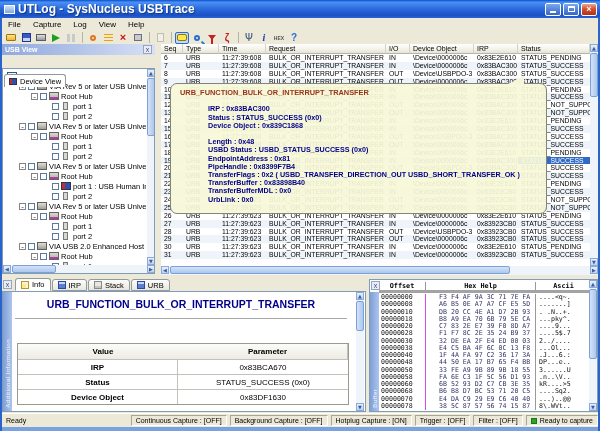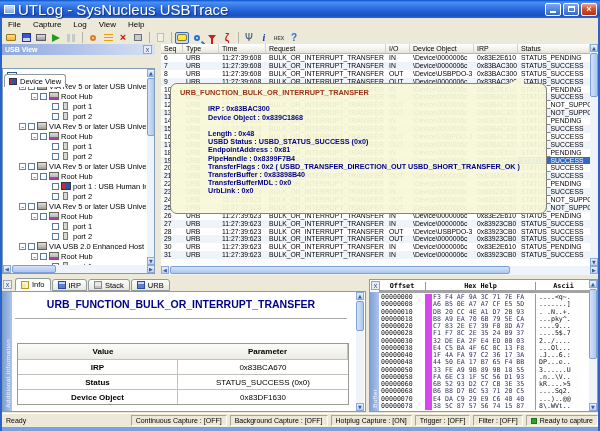--- a/index.html
+++ b/index.html
@@ -4,21 +4,21 @@
 <style>
   html,body{margin:0;padding:0;background:#555;}
   *{box-sizing:border-box;}
   .window{position:relative;width:600px;height:431px;background:#ECE9D8;overflow:hidden;
           font-family:"Liberation Sans",sans-serif;-webkit-font-smoothing:antialiased;}
   
   .titlebar{position:absolute;left:0;top:0;width:600px;height:18px;
     background:linear-gradient(180deg,#0A4FCB 0%,#4A90F5 12%,#2E6EE0 45%,#1A50C4 85%,#2A66D8 100%);
     display:flex;align-items:center;padding:0 3px;}
   .app-icon{width:11px;height:9px;background:linear-gradient(#CFE2F8,#7FA8DD);border:1px solid #fff;margin:0 3px 0 1px;}
-  .title-text{color:#fff;font-size:15px;font-weight:normal;text-shadow:1px 1px 1px #10357E;flex:1;white-space:nowrap;}
+  .title-text{color:#fff;font-size:12px;font-weight:bold;text-shadow:1px 1px 1px #10357E;flex:1;white-space:nowrap;}
   .cap-btn{width:16px;height:13px;margin-left:2px;border:1px solid #fff;border-radius:2px;
     display:flex;align-items:center;justify-content:center;font-size:9px;color:#fff;line-height:10px;
     background:linear-gradient(#7BA7EC,#3466C8);}
   .cap-btn.close{background:linear-gradient(#F2A48C,#D3502C 45%,#B13315);font-weight:bold;}
   .cap-min-glyph{display:block;width:6px;height:2px;background:#fff;margin-top:6px;}
   .cap-rest-glyph{display:block;width:7px;height:6px;border:1px solid #fff;border-top:2px solid #fff;}
   
   .menubar{position:absolute;left:2px;top:18px;width:596px;height:13px;display:flex;align-items:center;font-size:8px;}
   .menu-item{padding:1px 6px;}
   .toolbar{position:absolute;left:2px;top:31px;width:596px;height:13px;display:flex;align-items:center;padding-left:2px;}
@@ -122,21 +122,21 @@
   .hex-box{position:absolute;left:369px;top:279px;width:229px;height:133px;background:#fff;border:1px solid #7F9DB9;overflow:hidden;}
   .hex-close{position:absolute;left:1px;top:1px;}
   .hex-strip{position:absolute;left:0;top:12px;width:9px;height:119px;background:linear-gradient(90deg,#7E9FD8,#AEC4EC);}
   .hex-head{position:absolute;left:9px;top:2px;width:212px;height:11px;display:flex;border-bottom:3px solid #a3a3a3;
     font-family:"DejaVu Sans Mono",monospace;font-size:6.8px;font-weight:bold;}
   .hex-head span{text-align:center;}
   .hex-rows{position:absolute;left:9px;top:14px;width:212px;height:117px;overflow:hidden;
     font-family:"DejaVu Sans Mono",monospace;font-size:6.6px;}
   .hx-row{display:flex;height:7.25px;line-height:7.25px;white-space:pre;}
   .hx-off{width:46px;padding-left:2px;color:#111;flex:none;}
-  .hx-hex{width:110px;padding-left:1px;color:#333366;border-left:7px solid #d946ef;flex:none;}
+  .hx-hex{width:110px;padding-left:13px;color:#333366;border-left:1px solid #d946ef;flex:none;}
   .hx-asc{flex:1;padding-left:3px;color:#111;border-left:1px solid #999;overflow:hidden;}
   .hw-off{width:46px;} .hw-hex{width:110px;border-left:1px solid #999;} .hw-asc{flex:1;border-left:1px solid #999;}
   
   .statusbar{position:absolute;left:2px;top:413px;width:596px;height:14px;display:flex;align-items:center;
     font-size:7px;border-top:1px solid #fff;}
   .status-left{padding-left:4px;flex:1;}
   .status-seg{border:1px solid;border-color:#A9A692 #FFF #FFF #A9A692;padding:0px 4px;margin-left:3px;height:11px;
     display:flex;align-items:center;white-space:nowrap;}
   .status-dot{width:6px;height:6px;background:#28A428;border:1px solid #187818;margin-right:3px;}
   .bottom-strip{position:absolute;left:0;top:427px;width:600px;height:4px;background:#7BA2E0;}
@@ -659,20 +659,21 @@
     <div class="sb-thumb h" style="left:9px;top:0;width:340px;height:8px;"></div>
     <div class="sb-arrow" style="left:429px;top:0;">▶</div>
   </div>
 
   <div class="tooltip">
     <div class="tooltip-tail"></div>
     <div class="tt-title">URB_FUNCTION_BULK_OR_INTERRUPT_TRANSFER</div>
     <div id="ttlines">
         <div class="tt-line">&nbsp;</div>
         <div class="tt-line">IRP : 0x83BAC300</div>
+        <div class="tt-line">Status : STATUS_SUCCESS (0x0)</div>
         <div class="tt-line">Device Object : 0x839C1868</div>
         <div class="tt-line">&nbsp;</div>
         <div class="tt-line">Length : 0x48</div>
         <div class="tt-line">USBD Status : USBD_STATUS_SUCCESS (0x0)</div>
         <div class="tt-line">EndpointAddress : 0x81</div>
         <div class="tt-line">PipeHandle : 0x8399F7B4</div>
         <div class="tt-line">TransferFlags : 0x2 ( USBD_TRANSFER_DIRECTION_OUT USBD_SHORT_TRANSFER_OK )</div>
         <div class="tt-line">TransferBuffer : 0x83898B40</div>
         <div class="tt-line">TransferBufferMDL : 0x0</div>
         <div class="tt-line">UrbLink : 0x0</div>

